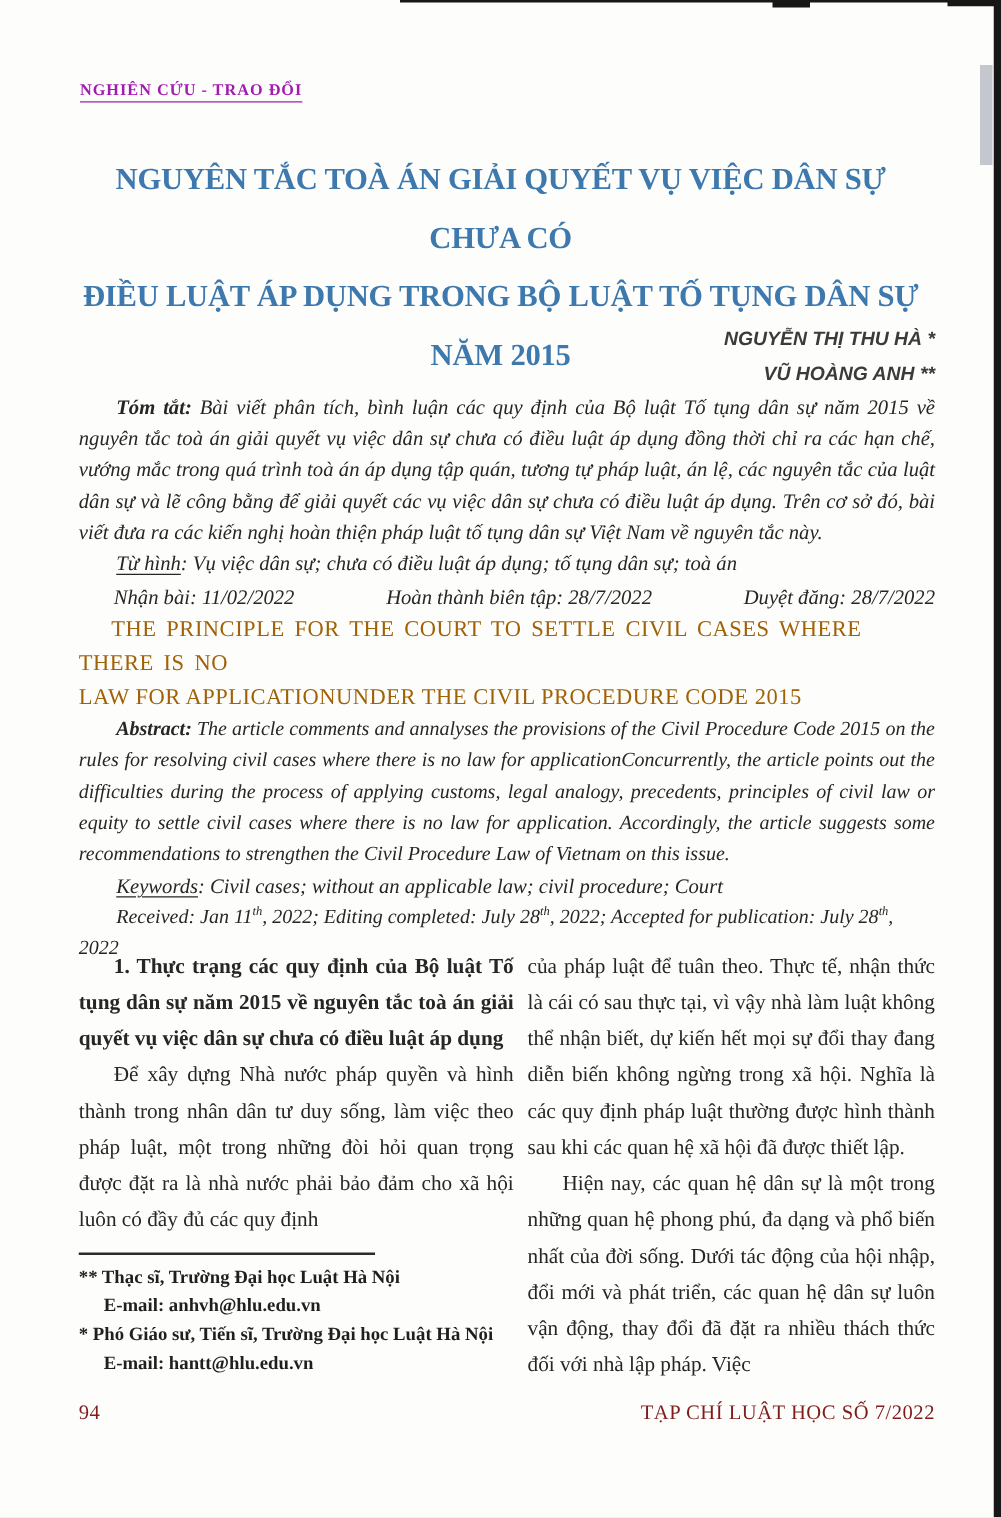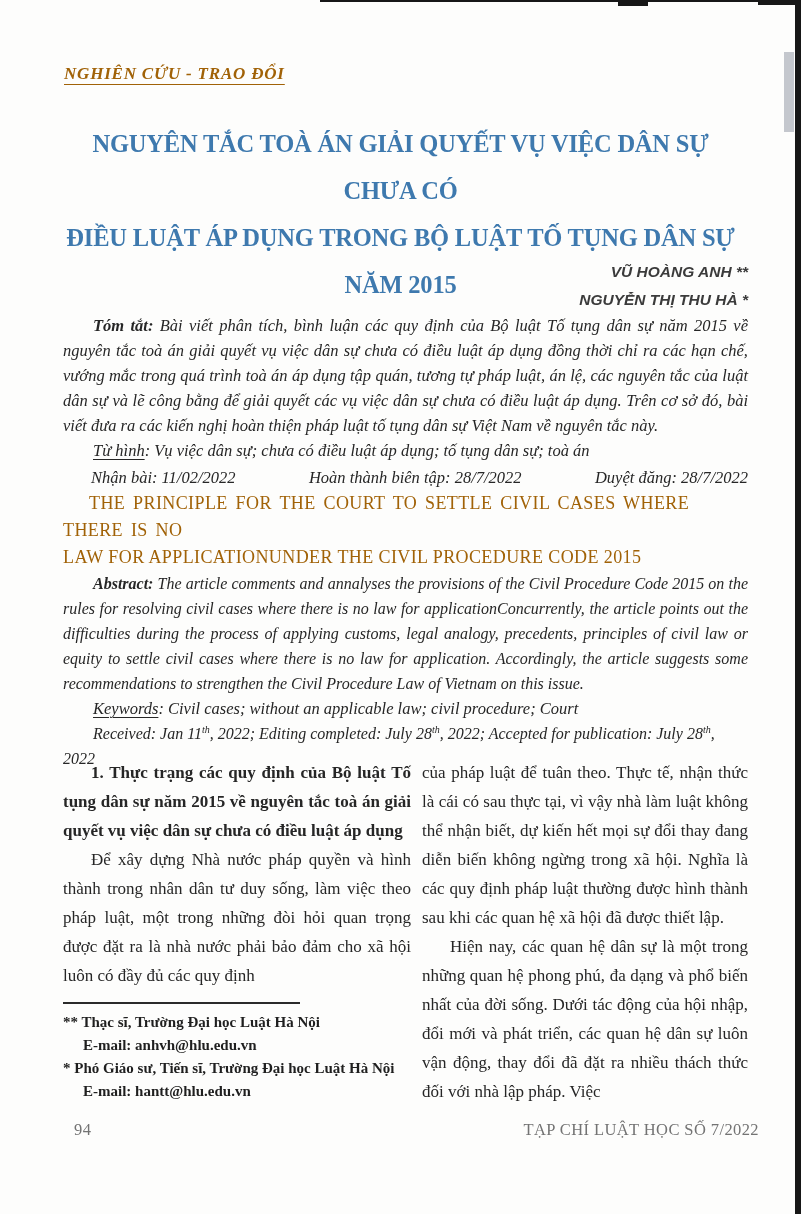--- a/index.html
+++ b/index.html
@@ -16,23 +16,23 @@
   
   .edge-top      { position: absolute; left: 320px; top: 0; width: 481px; height: 2px; background: #171717; }
   .edge-top-th1  { position: absolute; left: 618px; top: 0; width: 30px;  height: 6px; background: #171717; }
   .edge-top-th2  { position: absolute; left: 758px; top: 0; width: 43px;  height: 5px; background: #171717; }
   .edge-right    { position: absolute; left: 795px; top: 0; width: 6px; height: 1214px; background: #171717; }
   .edge-right-gray { position: absolute; left: 784px; top: 52px; width: 10px; height: 80px; background: #c4c7cd; }
 
   .kicker {
     position: absolute; left: 64px; top: 64px;
     font-family: "Liberation Serif", serif;
-    font-weight: bold; font-style: italic;
-    font-size: 17px; letter-spacing: 0.8px;
-    color: #a16207;
+    font-weight: bold; 
+    font-size: 13px; letter-spacing: 0.8px;
+    color: #a21caf;
     text-decoration: underline;
     text-underline-offset: 5px;
   }
   .title {
     position: absolute; left: 58px; top: 120px; width: 685px;
     text-align: center;
     font-family: Liberation Serif, serif;
     font-weight: 700;
     font-size: 24.5px; line-height: 47px; letter-spacing: -0.2px;
     color: #3e79ae;
@@ -94,24 +94,24 @@
   .footnotes {
     position: absolute; left: 63px; top: 1002px; width: 352px;
     font-weight: bold; font-size: 15px; line-height: 23px;
     color: #1f1f1f;
   }
   .fn-rule { width: 237px; border-top: 2px solid #2b2b2b; margin-bottom: 7px; }
   .fn { padding-left: 20px; }
   .fn .fn-line1 { text-indent: -20px; }
 
   .footer {
-    position: absolute; left: 74px; top: 1120px; width: 685px;
+    position: absolute; left: 63px; top: 1120px; width: 685px;
     display: flex; justify-content: space-between;
     font-size: 16.5px; letter-spacing: 0.4px;
-    color: #737373;
+    color: #7f1d1d;
   }
 </style>
 </head>
 <body>
 
 <div class="page">
 
   <div class="edge-top"></div>
   <div class="edge-top-th1"></div>
   <div class="edge-top-th2"></div>
@@ -119,22 +119,22 @@
   <div class="edge-right-gray"></div>
 
   <div class="kicker">NGHIÊN CỨU - TRAO ĐỔI</div>
 
   <div class="title">
     <span>NGUYÊN TẮC TOÀ ÁN GIẢI QUYẾT VỤ VIỆC DÂN SỰ CHƯA CÓ</span><br>
     <span>ĐIỀU LUẬT ÁP DỤNG TRONG BỘ LUẬT TỐ TỤNG DÂN SỰ NĂM 2015</span>
   </div>
 
   <div class="authors">
+    <div>NGUYỄN THỊ THU HÀ *</div>
     <div>VŨ HOÀNG ANH **</div>
-    <div>NGUYỄN THỊ THU HÀ *</div>
   </div>
 
   <div class="frontmatter">
     <p class="abstract-vi"><span class="b">Tóm tắt:</span><span> Bài viết phân tích, bình luận các quy định của Bộ luật Tố tụng dân sự năm 2015 về nguyên tắc toà án giải quyết vụ việc dân sự chưa có điều luật áp dụng đồng thời chỉ ra các hạn chế, vướng mắc trong quá trình toà án áp dụng tập quán, tương tự pháp luật, án lệ, các nguyên tắc của luật dân sự và lẽ công bằng để giải quyết các vụ việc dân sự chưa có điều luật áp dụng. Trên cơ sở đó, bài viết đưa ra các kiến nghị hoàn thiện pháp luật tố tụng dân sự Việt Nam về nguyên tắc này.</span></p>
 
     <p class="keywords-vi"><span class="u">Từ hình</span><span>: Vụ việc dân sự; chưa có điều luật áp dụng; tố tụng dân sự; toà án</span></p>
 
     <div class="dates">
       <span>Nhận bài: 11/02/2022</span>
       <span>Hoàn thành biên tập: 28/7/2022</span>

